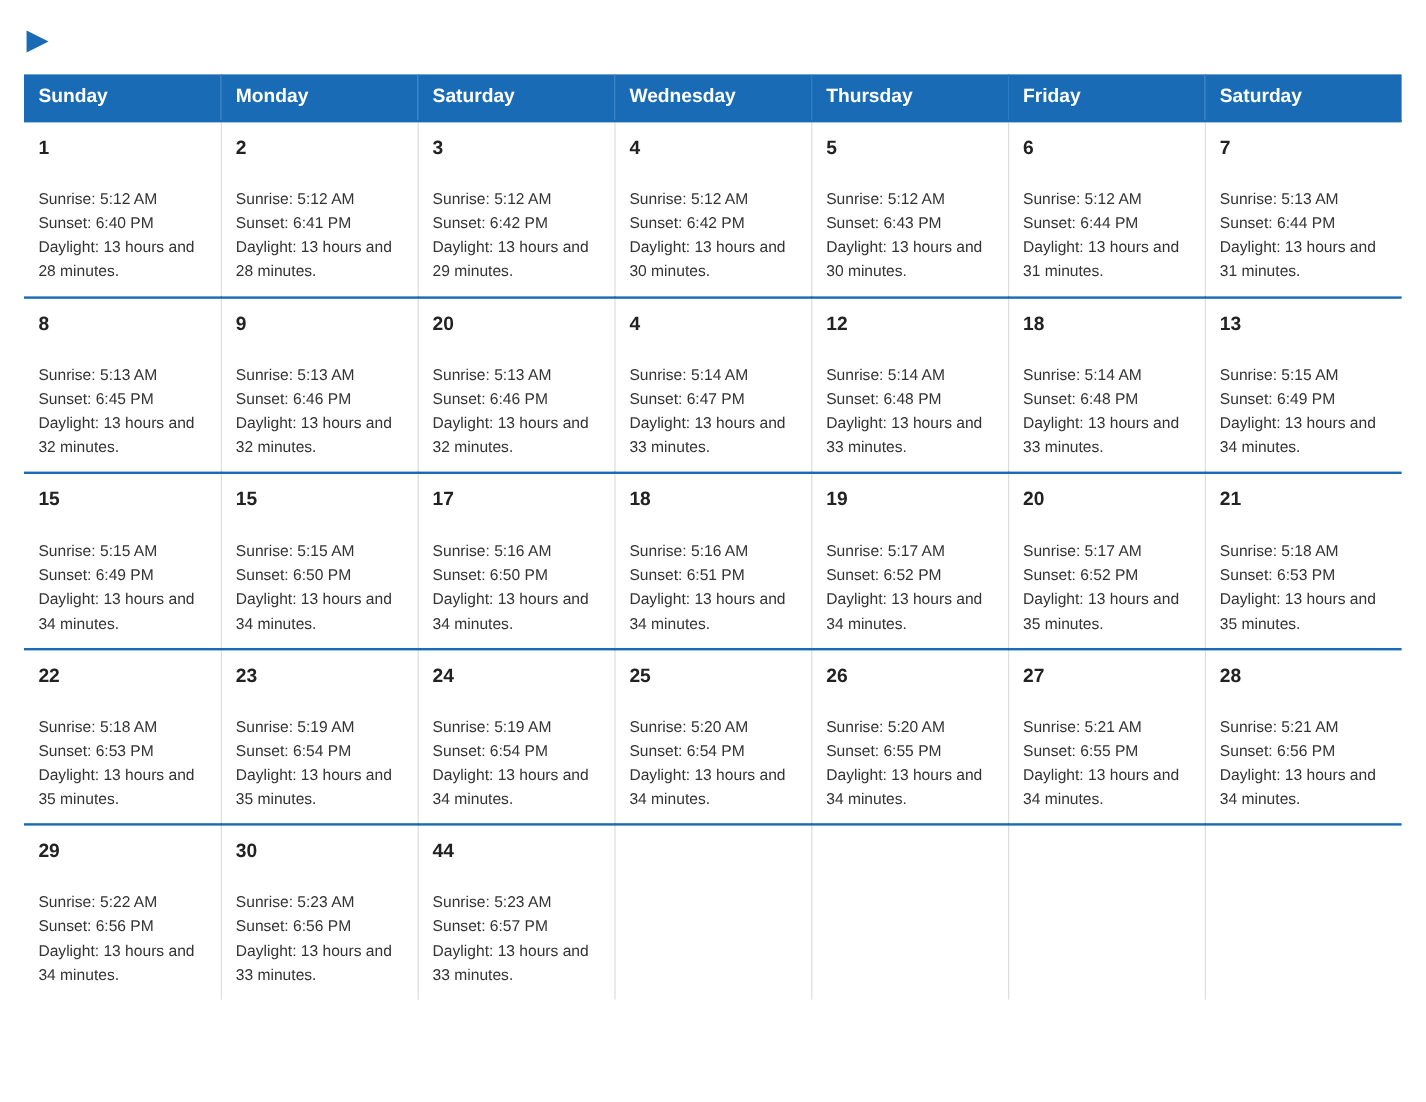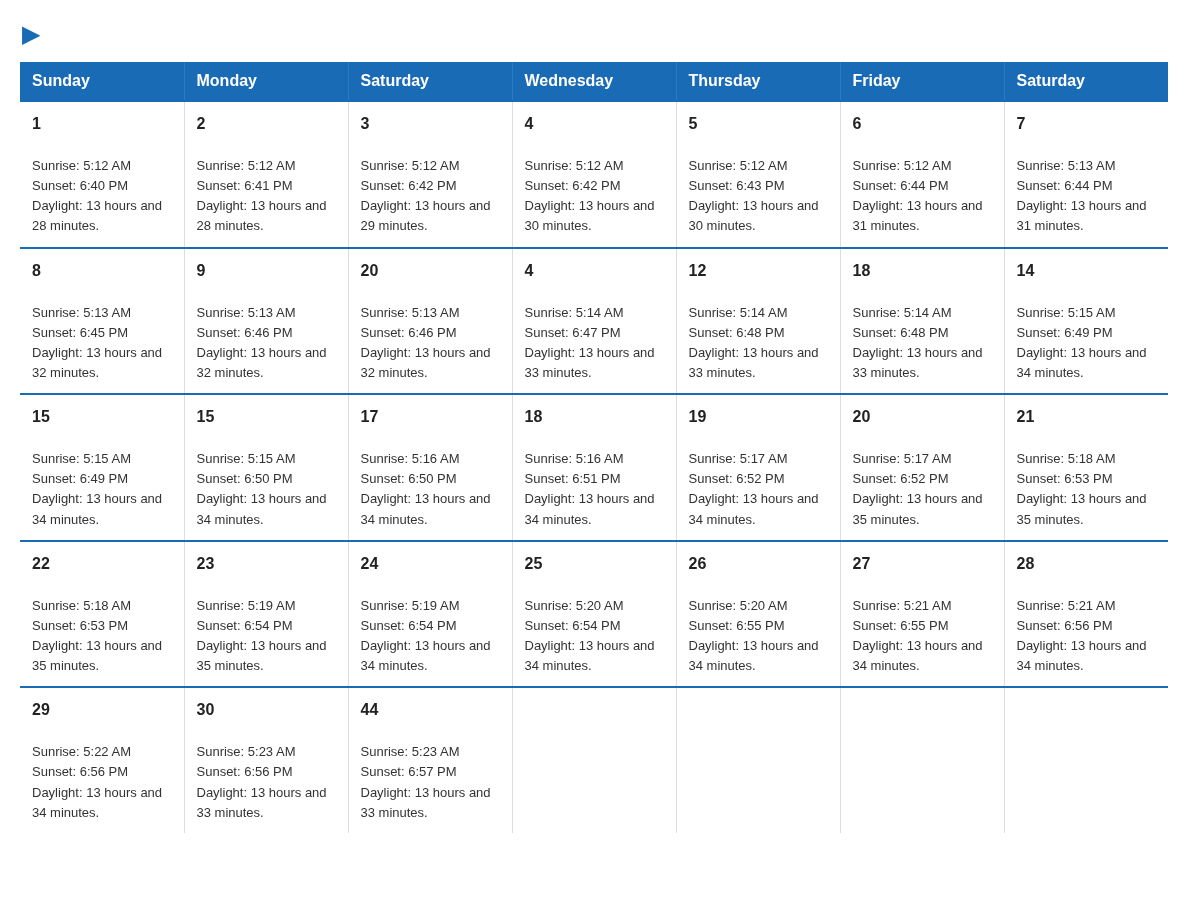--- a/index.html
+++ b/index.html
@@ -192,21 +192,21 @@
         </td>
         <td>
           <span class="day-number">12</span>
           <div class="day-info">Sunrise: 5:14 AM<br>Sunset: 6:48 PM<br>Daylight: 13 hours and 33 minutes.</div>
         </td>
         <td>
           <span class="day-number">18</span>
           <div class="day-info">Sunrise: 5:14 AM<br>Sunset: 6:48 PM<br>Daylight: 13 hours and 33 minutes.</div>
         </td>
         <td>
-          <span class="day-number">14</span>
+          <span class="day-number">13</span>
           <div class="day-info">Sunrise: 5:15 AM<br>Sunset: 6:49 PM<br>Daylight: 13 hours and 34 minutes.</div>
         </td>
       </tr>
       <tr>
         <td>
           <span class="day-number">15</span>
           <div class="day-info">Sunrise: 5:15 AM<br>Sunset: 6:49 PM<br>Daylight: 13 hours and 34 minutes.</div>
         </td>
         <td>
           <span class="day-number">15</span>

